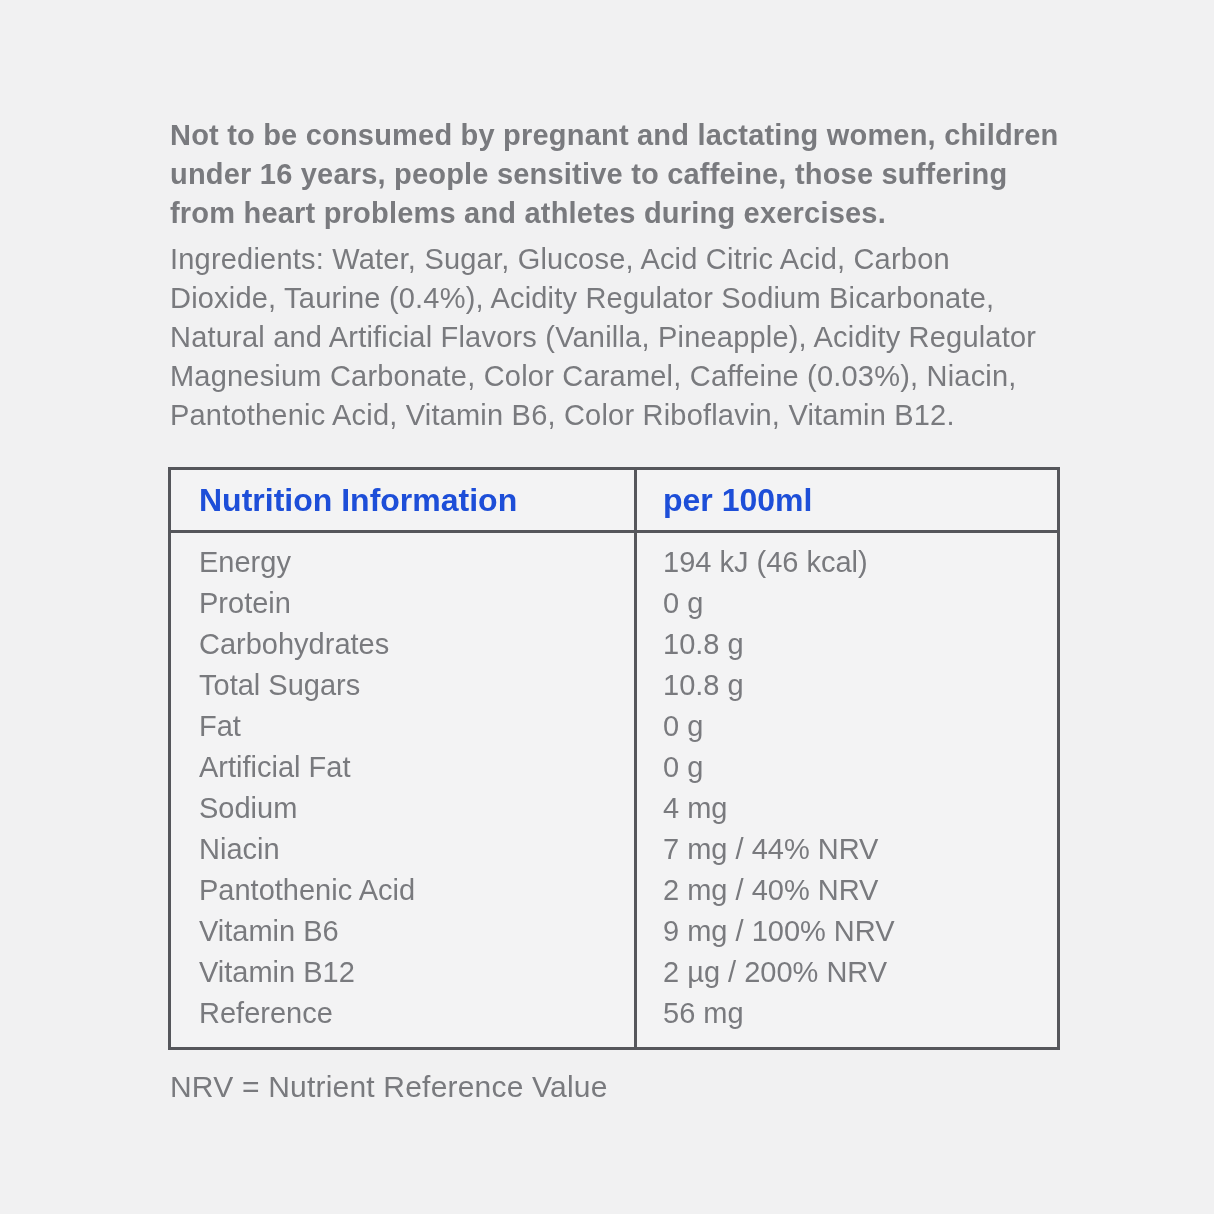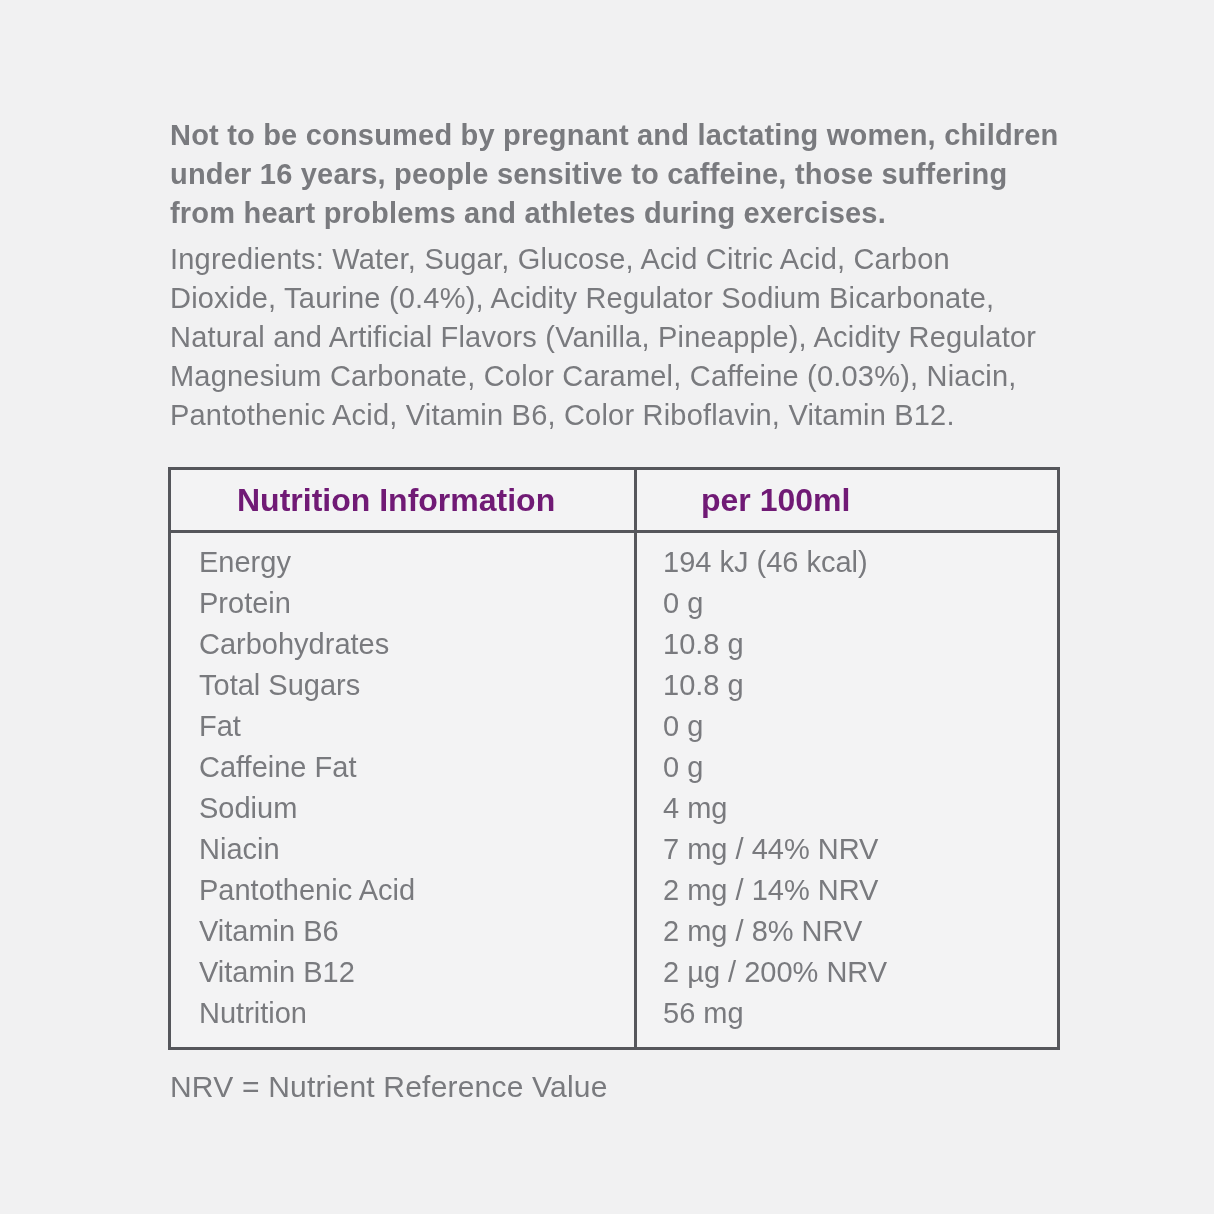--- a/index.html
+++ b/index.html
@@ -62,22 +62,21 @@
   .c2 {
     flex: 1;
     box-sizing: border-box;
     padding-left: 29px;
     border-radius: 8px;
   }
   .thead {
     border-bottom: 3px solid #55565b;
     font-weight: 700;
     font-size: 32px;
-    color: #701a75;
-    padding-left: 38px;
+    color: #1d4ed8;
   }
   .thead .c1, .thead .c2 {
     padding-top: 14px;
     padding-bottom: 14px;
     line-height: 32px;
   }
   .tbody {
     padding: 9px 0 13px 0;
     font-size: 29px;
   }
@@ -125,45 +124,45 @@
         </div>
         <div class="row">
           <div class="c1">Total Sugars</div>
           <div class="c2">10.8 g</div>
         </div>
         <div class="row">
           <div class="c1">Fat</div>
           <div class="c2">0 g</div>
         </div>
         <div class="row">
-          <div class="c1">Caffeine Fat</div>
+          <div class="c1">Artificial Fat</div>
           <div class="c2">0 g</div>
         </div>
         <div class="row">
           <div class="c1">Sodium</div>
           <div class="c2">4 mg</div>
         </div>
         <div class="row">
           <div class="c1">Niacin</div>
           <div class="c2">7 mg / 44% NRV</div>
         </div>
         <div class="row">
           <div class="c1">Pantothenic Acid</div>
-          <div class="c2">2 mg / 14% NRV</div>
+          <div class="c2">2 mg / 40% NRV</div>
         </div>
         <div class="row">
           <div class="c1">Vitamin B6</div>
-          <div class="c2">2 mg / 8% NRV</div>
+          <div class="c2">9 mg / 100% NRV</div>
         </div>
         <div class="row">
           <div class="c1">Vitamin B12</div>
           <div class="c2">2 µg / 200% NRV</div>
         </div>
         <div class="row">
-          <div class="c1">Nutrition</div>
+          <div class="c1">Reference</div>
           <div class="c2">56 mg</div>
         </div>
       </div>
   </div>
 
   <p class="nrv-note">NRV = Nutrient Reference Value</p>
 
 </div>
 
 </body></html>

